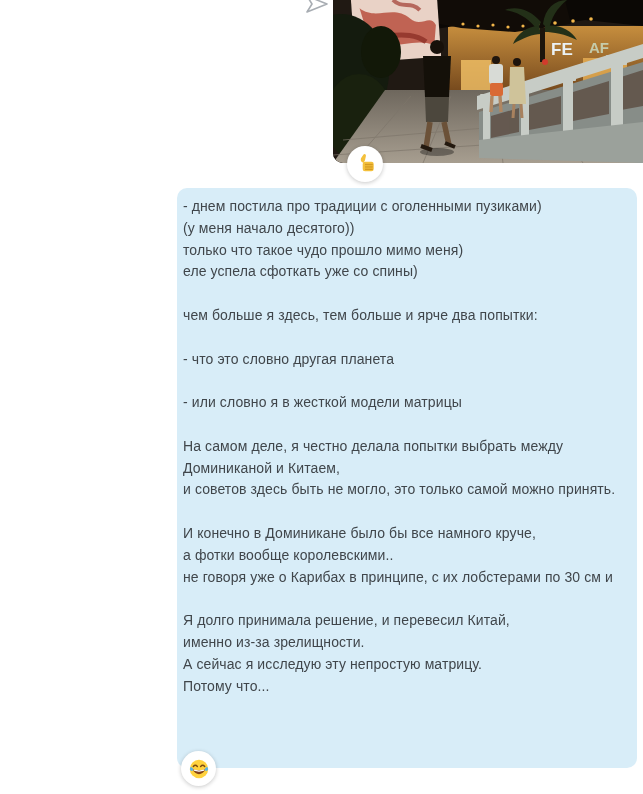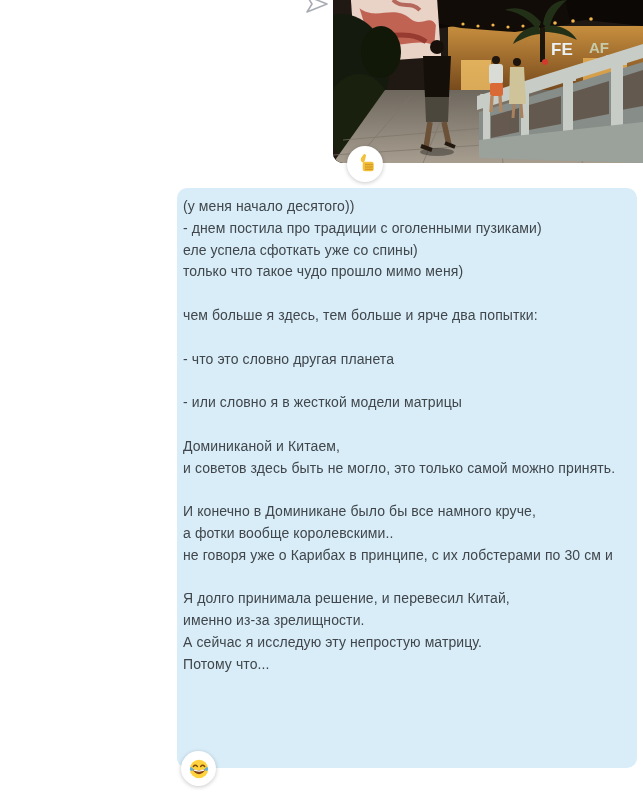--- a/index.html
+++ b/index.html
@@ -175,31 +175,32 @@
       <rect x="9.5" y="9.5" width="12" height="10.5" rx="2.5" fill="#f4c03c"></rect>
       <g stroke="#d49a23" stroke-width="1.5">
         <line x1="12" y1="12.6" x2="20.5" y2="12.6"></line>
         <line x1="12" y1="15.2" x2="20.5" y2="15.2"></line>
         <line x1="12" y1="17.8" x2="20.5" y2="17.8"></line>
       </g>
     </svg>
   </div>
 
   <div class="bubble">
+      <div class="msg-line">- днем постила про традиции с оголенными пузиками)</div>
       <div class="msg-line">(у меня начало десятого))</div>
-      <div class="msg-line">- днем постила про традиции с оголенными пузиками)</div>
+      <div class="msg-line">только что такое чудо прошло мимо меня)</div>
       <div class="msg-line">еле успела сфоткать уже со спины)</div>
-      <div class="msg-line">только что такое чудо прошло мимо меня)</div>
       <div class="msg-line">&nbsp;</div>
       <div class="msg-line">чем больше я здесь, тем больше и ярче два попытки:</div>
       <div class="msg-line">&nbsp;</div>
       <div class="msg-line">- что это словно другая планета</div>
       <div class="msg-line">&nbsp;</div>
       <div class="msg-line">- или словно я в жесткой модели матрицы</div>
       <div class="msg-line">&nbsp;</div>
+      <div class="msg-line">На самом деле, я честно делала попытки выбрать между</div>
       <div class="msg-line">Доминиканой и Китаем,</div>
       <div class="msg-line">и советов здесь быть не могло, это только самой можно принять.</div>
       <div class="msg-line">&nbsp;</div>
       <div class="msg-line">И конечно в Доминикане было бы все намного круче,</div>
       <div class="msg-line">а фотки вообще королевскими..</div>
       <div class="msg-line">не говоря уже о Карибах в принципе, с их лобстерами по 30 см и</div>
       <div class="msg-line">&nbsp;</div>
       <div class="msg-line">Я долго принимала решение, и перевесил Китай,</div>
       <div class="msg-line">именно из-за зрелищности.</div>
       <div class="msg-line">А сейчас я исследую эту непростую матрицу.</div>

